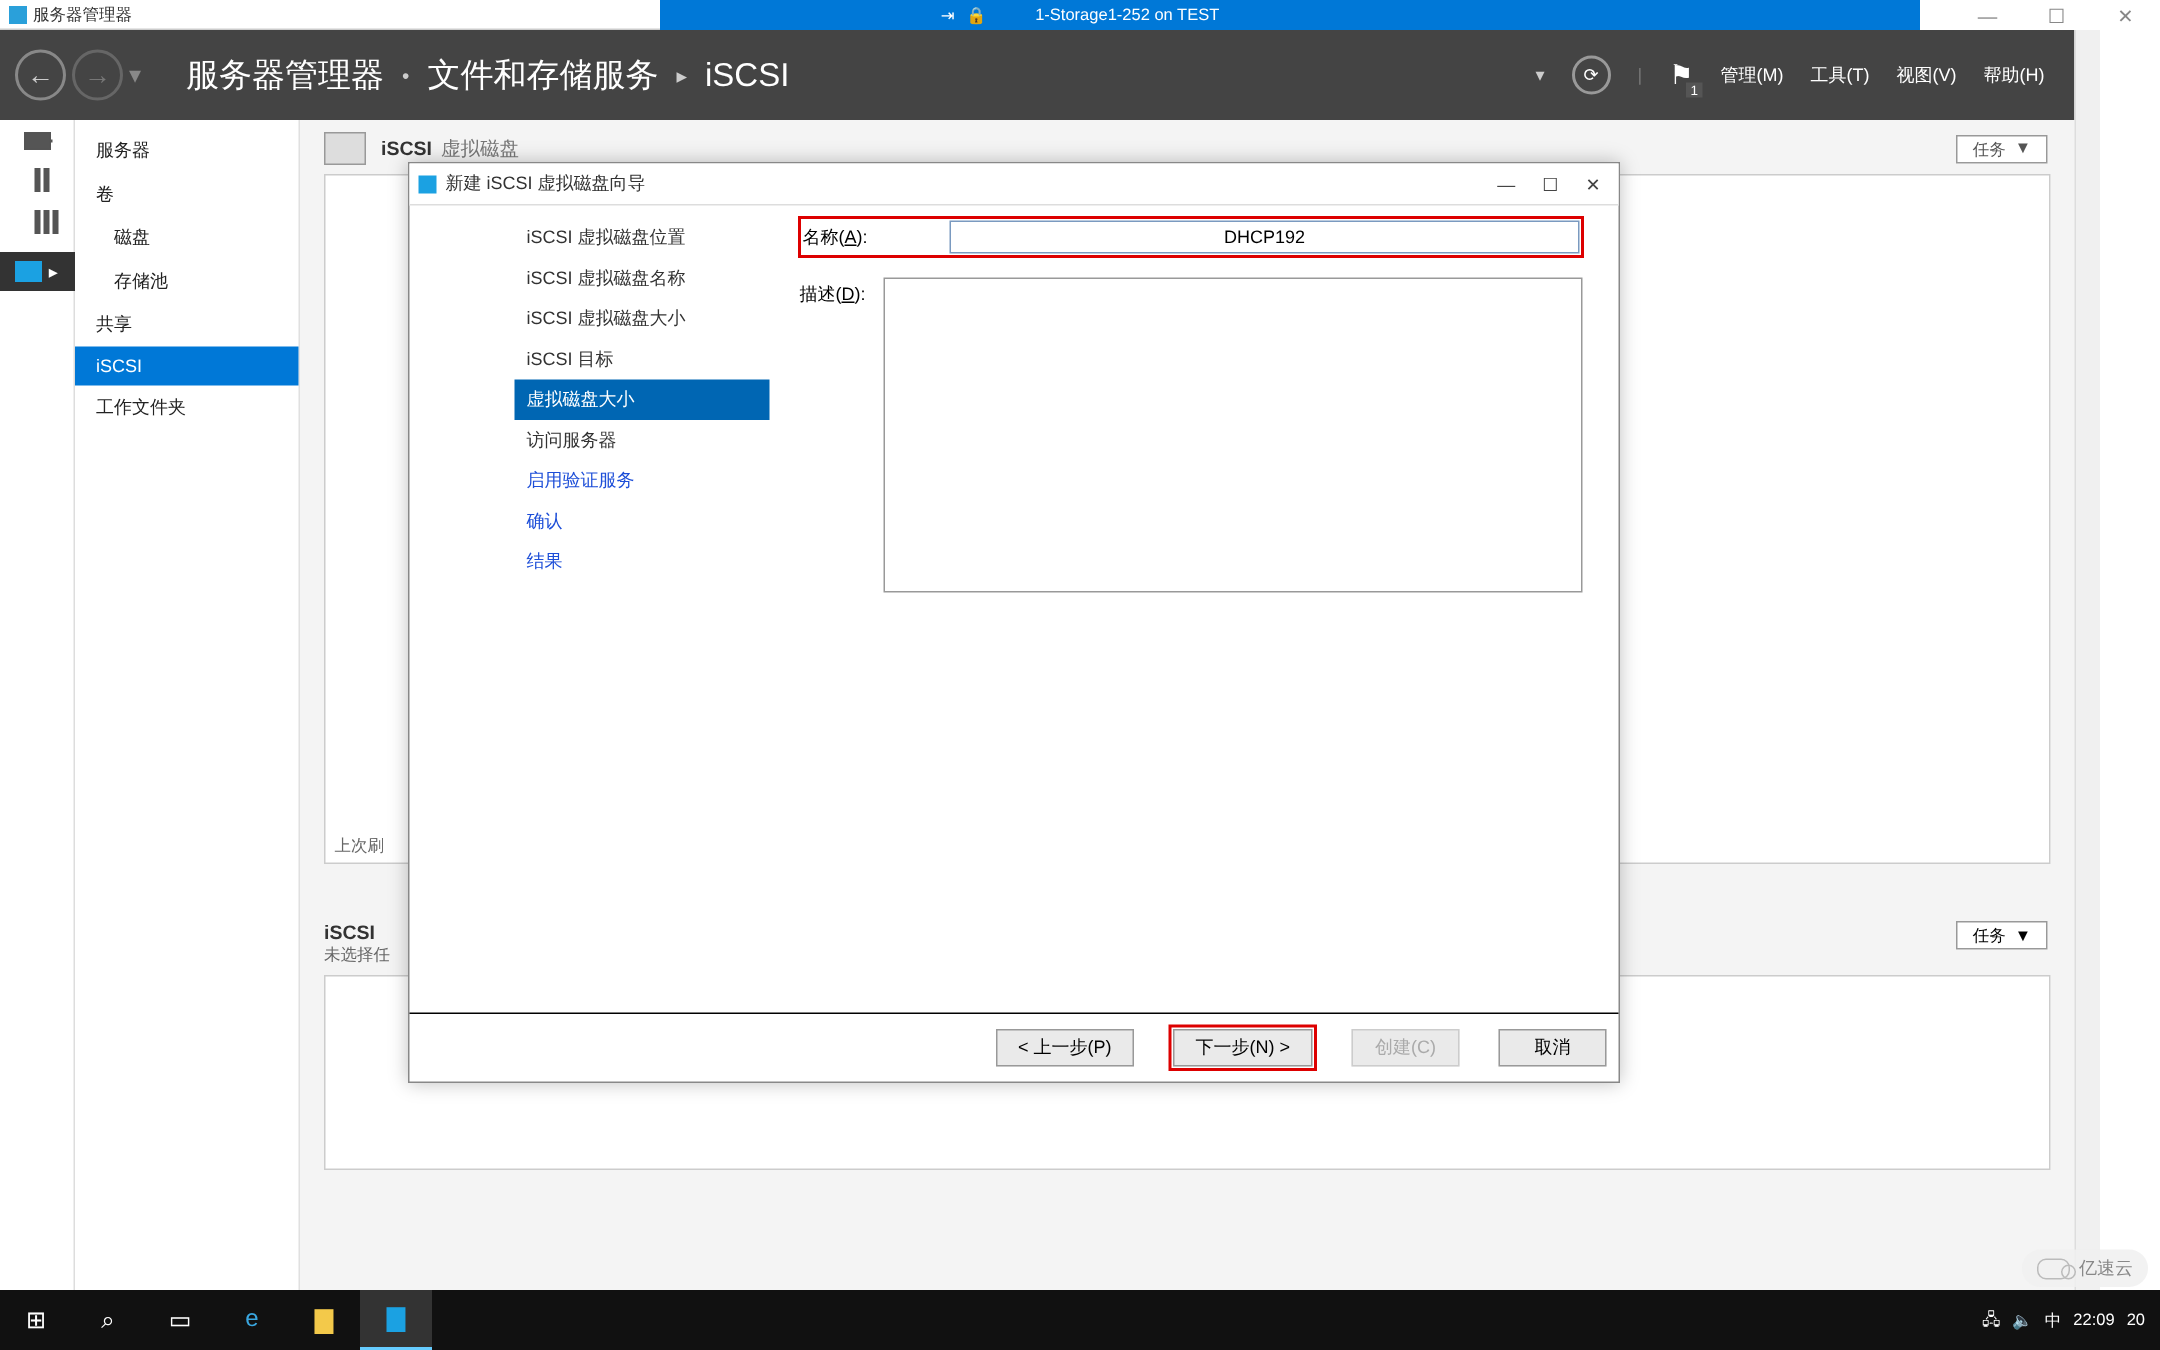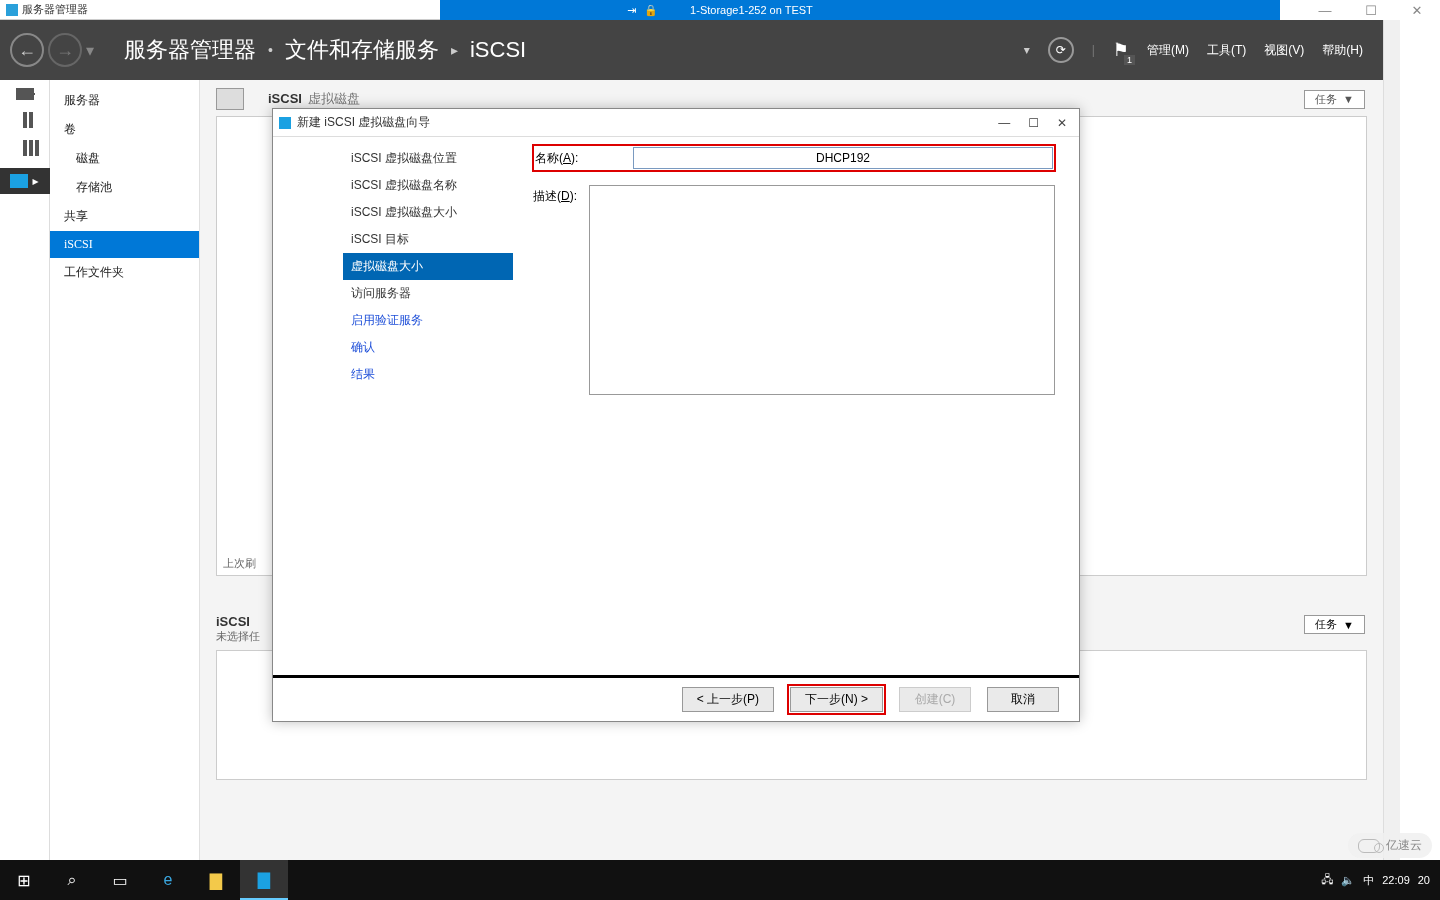--- a/index.html
+++ b/index.html
@@ -26,26 +26,26 @@
 
 
 .sm-body{position:absolute;top:80px;left:0;right:57px;bottom:40px;background:#fff;display:flex;}
 .sm-railbar{width:50px;background:#fff;border-right:1px solid #ddd;display:flex;flex-direction:column;align-items:center;padding-top:8px;gap:12px;}
 .rail-icon{width:18px;height:14px;background:#555;}
 .rail-row-sel{width:50px;height:26px;background:#333;display:flex;align-items:center;justify-content:center;}
 .rail-row-sel .rail-icon{background:#1ba1e2;}
 .rail-chev{color:#555;font-size:12px;}
 
 .sm-sidebar{width:150px;border-right:1px solid #e0e0e0;font-size:12px;padding-top:6px;}
-.sm-side-item{padding:6px 10px 6px 14px;color:#222;cursor:default;font-family:Liberation Serif, serif;}
+.sm-side-item{padding:6px 10px 6px 14px;color:#222;cursor:default;}
 .sm-side-sub{padding-left:26px;}
 .sm-side-item.selected{background:#0078d7;color:#fff;}
 
 .sm-main{flex:1;background:#f4f4f4;position:relative;padding:8px 16px;}
-.sm-panel-head{display:flex;align-items:center;gap:24px;color:#555;font-size:13px;text-align:right;}
+.sm-panel-head{display:flex;align-items:center;gap:10px;color:#555;font-size:13px;text-align:right;}
 .sm-panel-head .kbd-icon{width:28px;height:22px;border:1px solid #999;background:#ddd;position:relative;}
 .sm-panel-title{color:#777;}
 .sm-panel-title b{color:#333;margin-right:6px;}
 .sm-tasks{position:absolute;right:18px;}
 .sm-tasks-btn{border:1px solid #999;background:#fff;padding:1px 10px;font-size:11px;display:inline-flex;align-items:center;gap:6px;}
 .sm-content-box{margin-top:6px;border:1px solid #ccc;background:#fff;height:460px;position:relative;}
 .sm-lastrow{position:absolute;bottom:4px;left:6px;font-size:11px;color:#666;}
 .sm-section2{margin-top:38px;}
 .sm-sec2-title{font-size:13px;color:#333;font-weight:bold;}
 .sm-sec2-sub{font-size:11px;color:#666;}
@@ -66,21 +66,21 @@
 .wiz-step{padding:5px 8px;color:#333;}
 .wiz-step.selected{background:#0066b3;color:#fff;}
 .wiz-step.disabled{color:#1d4ed8;}
 .wiz-form{flex:1;padding:8px 0 0 20px;font-size:12px;}
 .wiz-row{display:flex;align-items:flex-start;margin-bottom:14px;}
 .wiz-label{width:56px;padding-top:3px;}
 .wiz-label u{text-decoration:underline;}
 .wiz-input{flex:1;border:1px solid #7a9ac0;height:22px;padding:2px 4px;font-size:12px;text-align:center;}
 .wiz-textarea{flex:1;border:1px solid #999;height:210px;padding:4px;font-size:12px;resize:none;}
 .highlight-red{outline:2px solid #d00;outline-offset:-1px;}
-.wiz-footer{position:absolute;bottom:0;left:0;right:0;height:46px;border-top:3px solid #000000;display:flex;align-items:center;justify-content:flex-end;padding-right:20px;gap:16px;}
+.wiz-footer{position:absolute;bottom:0;left:0;right:0;height:46px;border-top:1px solid #000000;display:flex;align-items:center;justify-content:flex-end;padding-right:8px;gap:26px;}
 .wiz-btn{border:1px solid #999;background:#eaeaea;padding:3px 14px;font-size:12px;min-width:72px;text-align:center;}
 .wiz-btn.disabled{color:#aaa;border-color:#ccc;}
 .wiz-btn.next{outline:2px solid #d00;outline-offset:1px;}
 
 
 .taskbar{position:absolute;left:0;right:0;bottom:0;height:40px;background:#111;display:flex;align-items:center;}
 .tb-item{width:48px;height:40px;display:flex;align-items:center;justify-content:center;color:#fff;font-size:16px;}
 .tb-item.active{background:#333;border-bottom:2px solid #6cf;}
 .tb-right{margin-left:auto;display:flex;align-items:center;gap:8px;padding-right:10px;color:#fff;font-size:11px;}
 .tb-clock{text-align:center;line-height:12px;}

